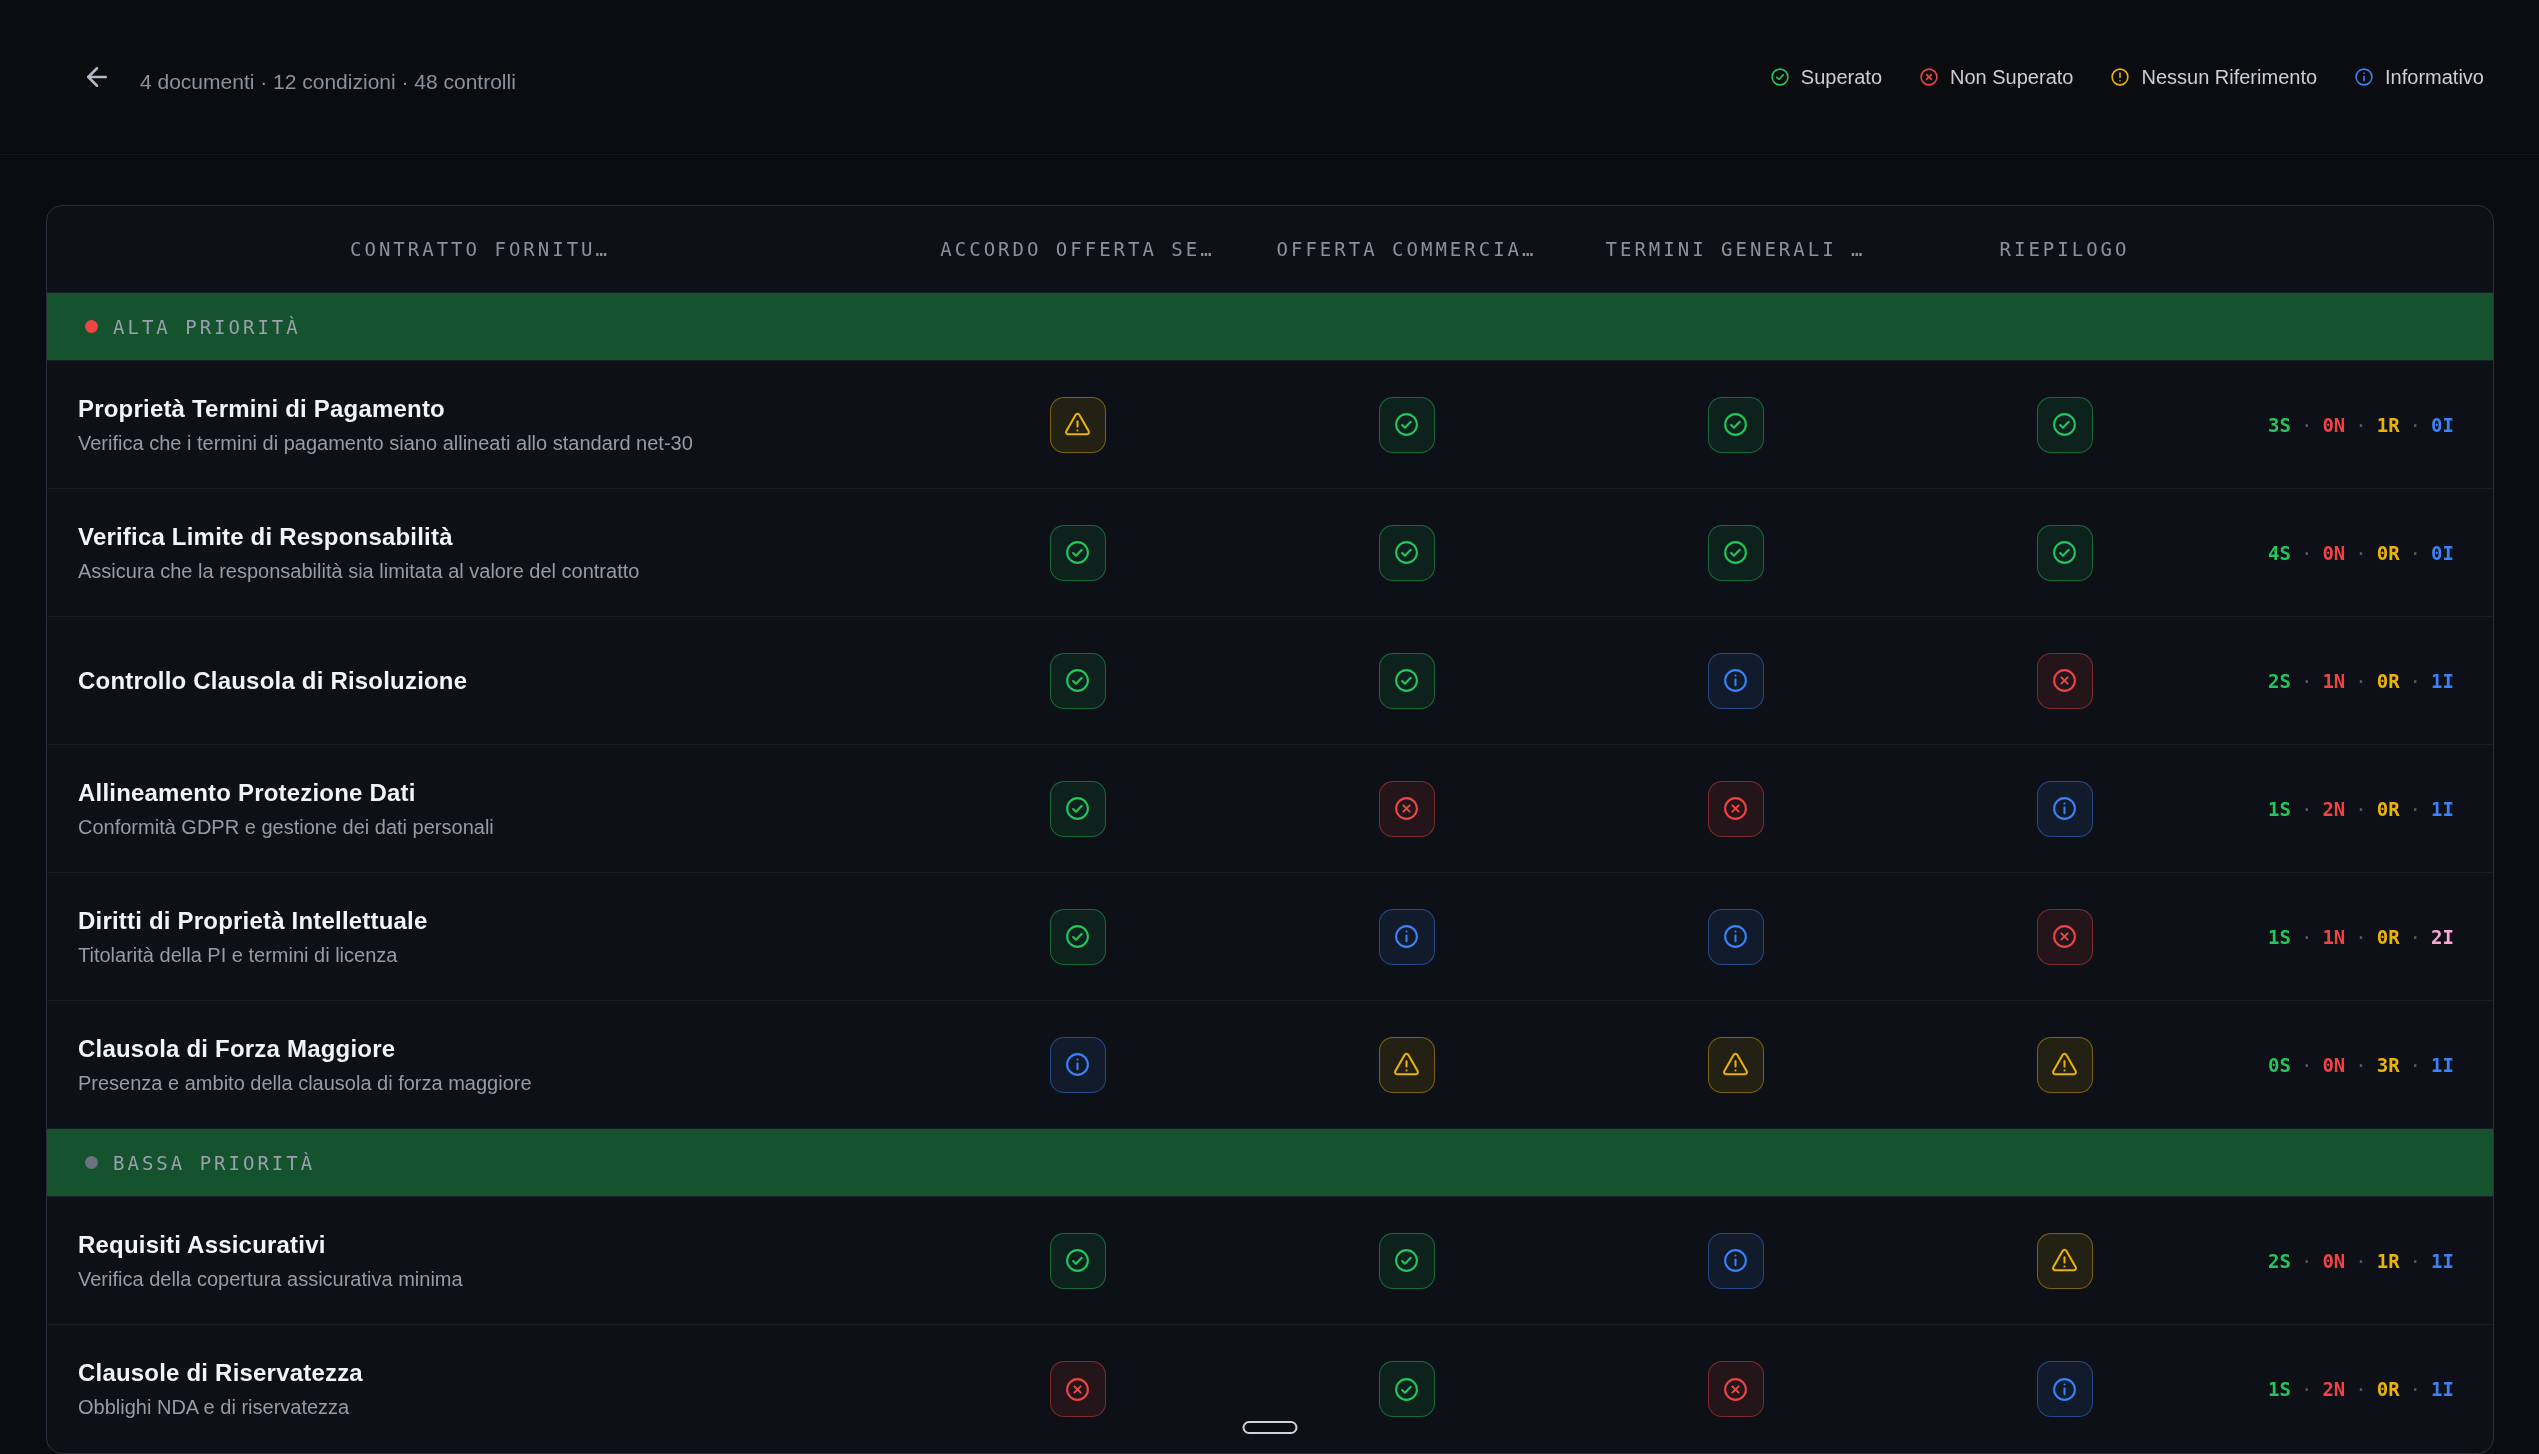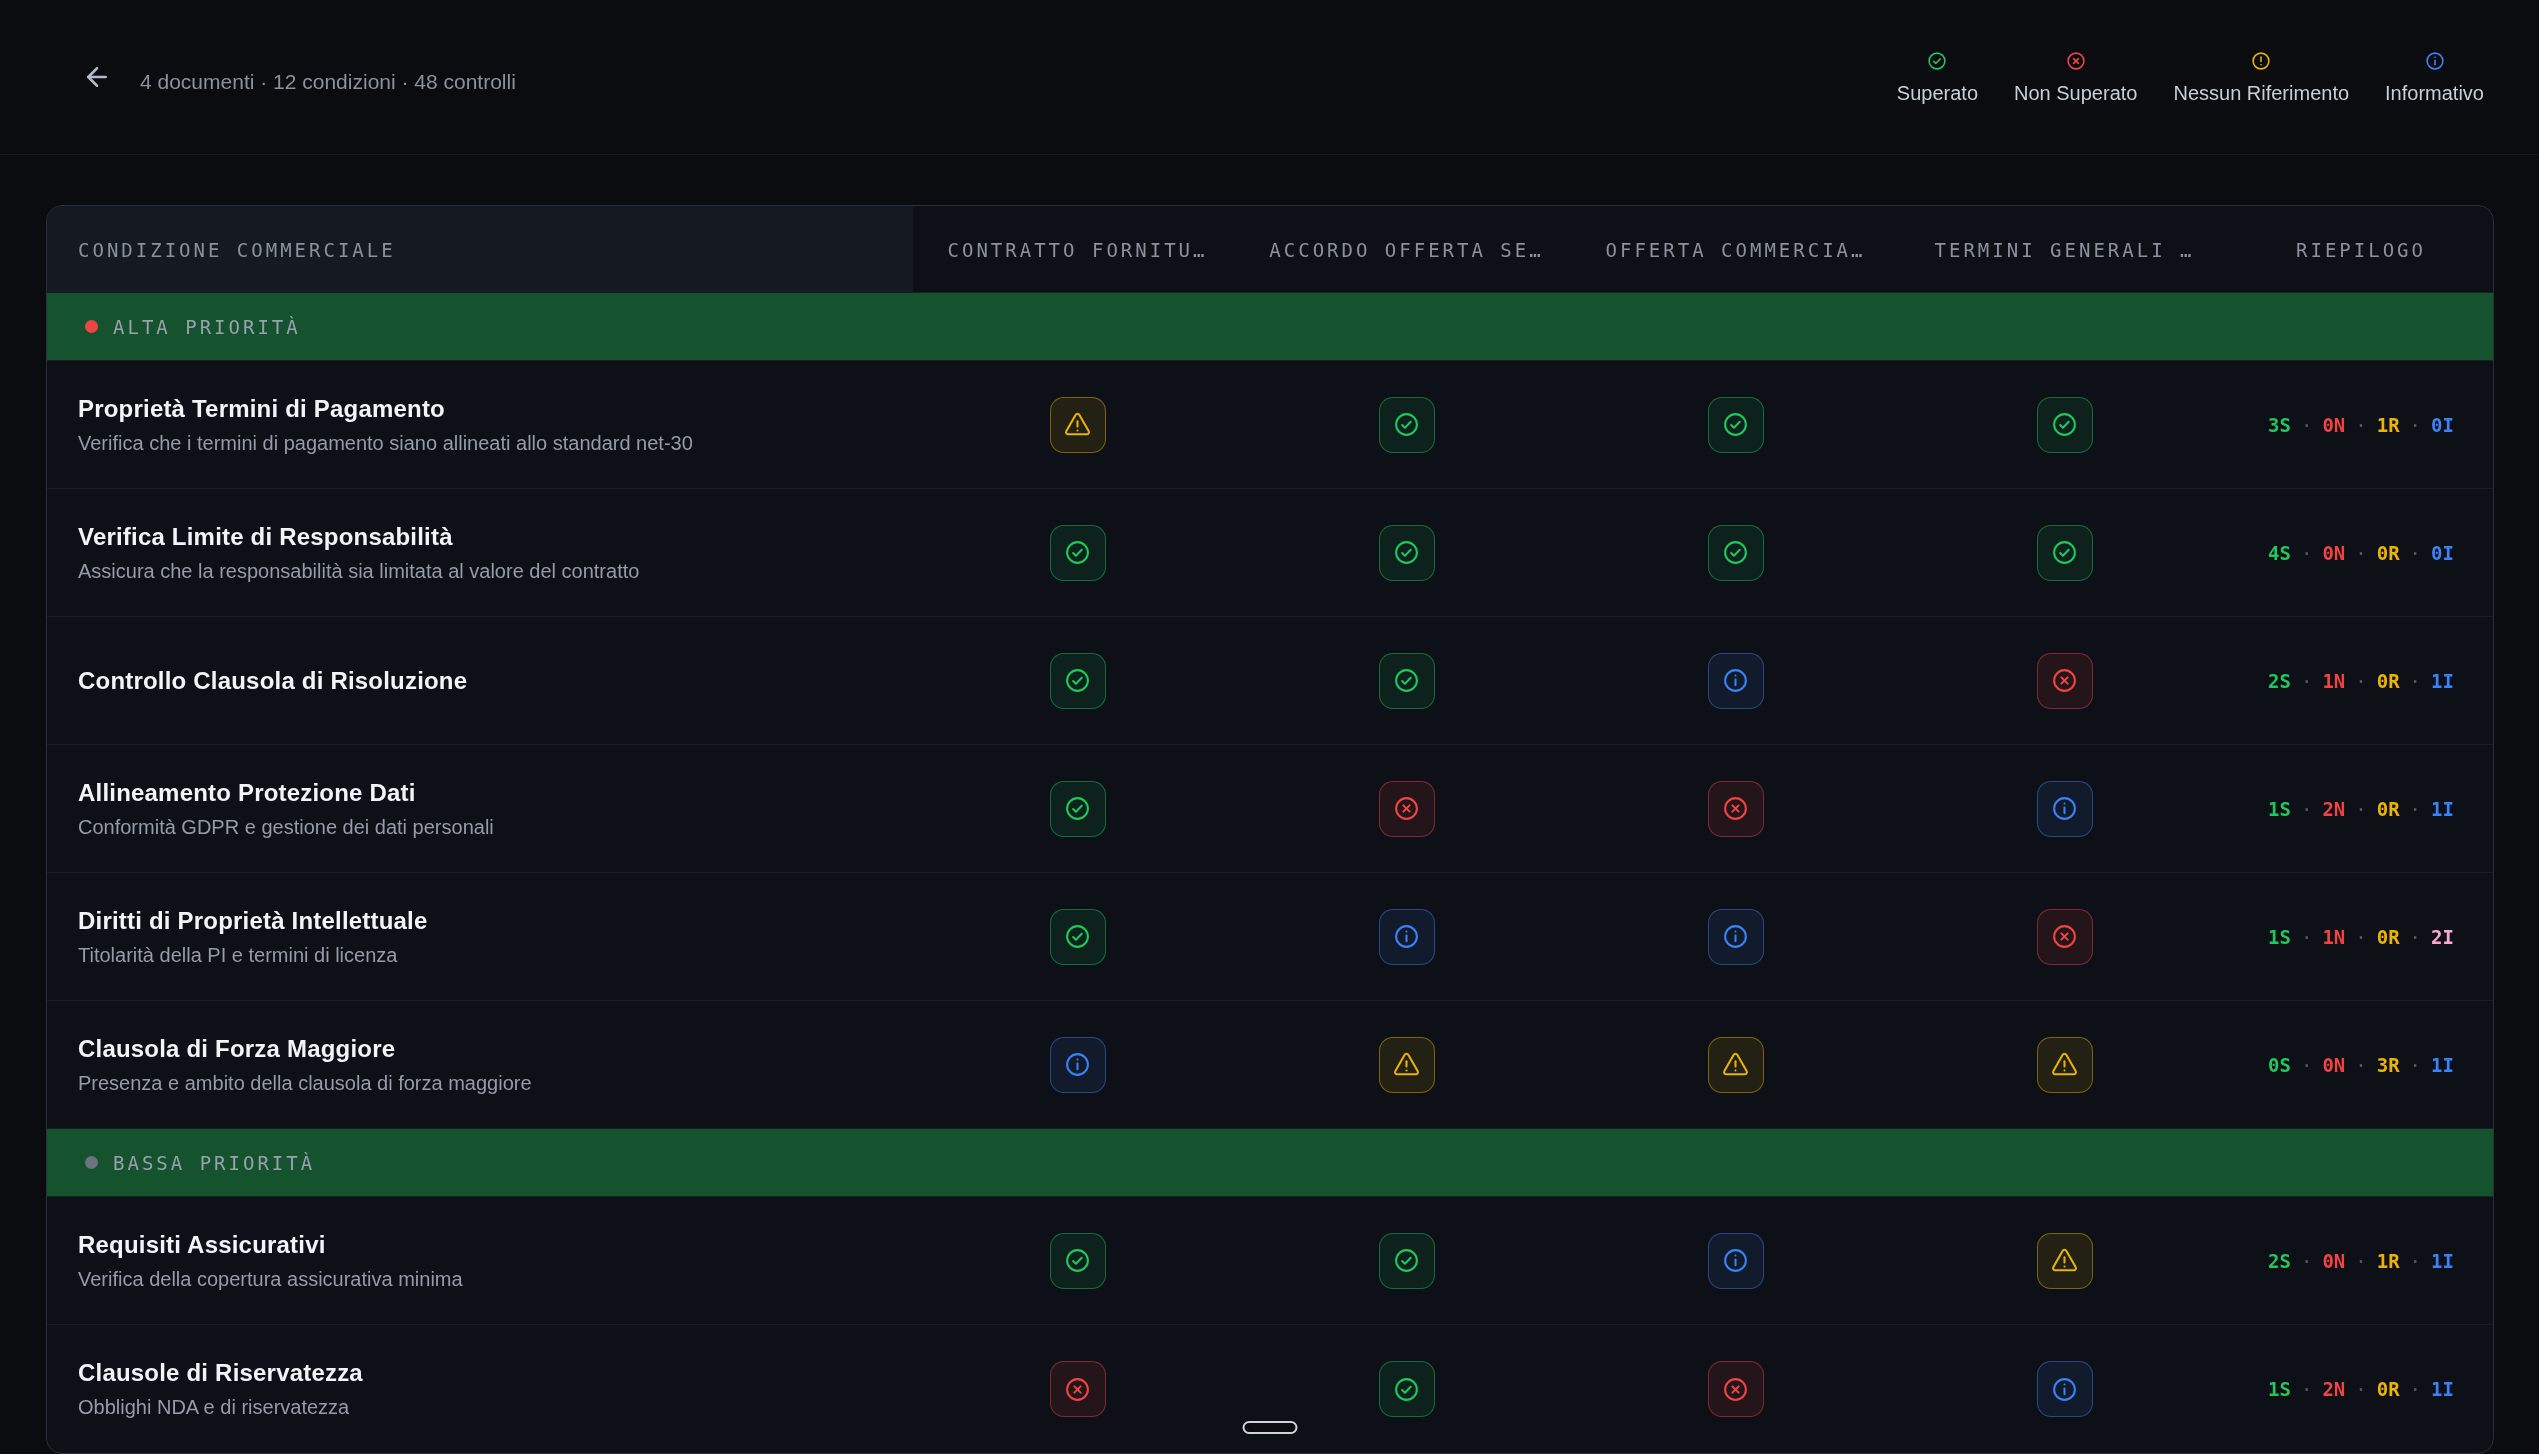--- a/index.html
+++ b/index.html
@@ -21,21 +21,21 @@
   }
   .back-btn svg { width:30px; height:30px; }
   .title-block { display:flex; flex-direction:column; }
   .page-title {
     font-family:"DejaVu Sans Mono", monospace;
     font-size:35px; font-weight:bold; letter-spacing:2.5px;
     color:#f0f2f6;
   }
   .page-subtitle { margin-top:10px; font-size:21px; color:#8b929e; }
   .legend { margin-left:auto; display:flex; align-items:center; gap:36px; }
-  .legend-item { display:flex; align-items:center; gap:10px; font-size:20px; color:#c9cfd8;flex-direction:column; }
+  .legend-item { display:flex; align-items:center; gap:10px; font-size:20px; color:#c9cfd8; }
   .legend-item .ico { width:22px; height:22px; display:flex; }
   .legend-item .ico svg { width:22px; height:22px; }
 
   
   .matrix-wrap { padding:50px 45px 0 46px; }
   .matrix {
     background:#0d1016;
     border:1px solid #2a303b;
     border-radius:16px;
     overflow:hidden;
@@ -149,21 +149,20 @@
           </svg>
         </div>
         <div>Informativo</div>
       </div>
     </div>
 </header>
 
 <main class="matrix-wrap">
   <section class="matrix">
     <div class="grid-row matrix-head" id="matrix-header">
-        <div class="h-cell first">CONDIZIONE COMMERCIALE</div>
         <div class="h-cell doc">CONTRATTO FORNITU…</div>
         <div class="h-cell doc">ACCORDO OFFERTA SE…</div>
         <div class="h-cell doc">OFFERTA COMMERCIA…</div>
         <div class="h-cell doc">TERMINI GENERALI …</div>
         <div class="h-cell sum">RIEPILOGO</div>
       </div>
     <div id="matrix-body">
         <div class="section-row">
           <div class="p-dot" style="background: rgb(239, 68, 68);"></div>
           <div class="section-label">ALTA PRIORITÀ</div>

